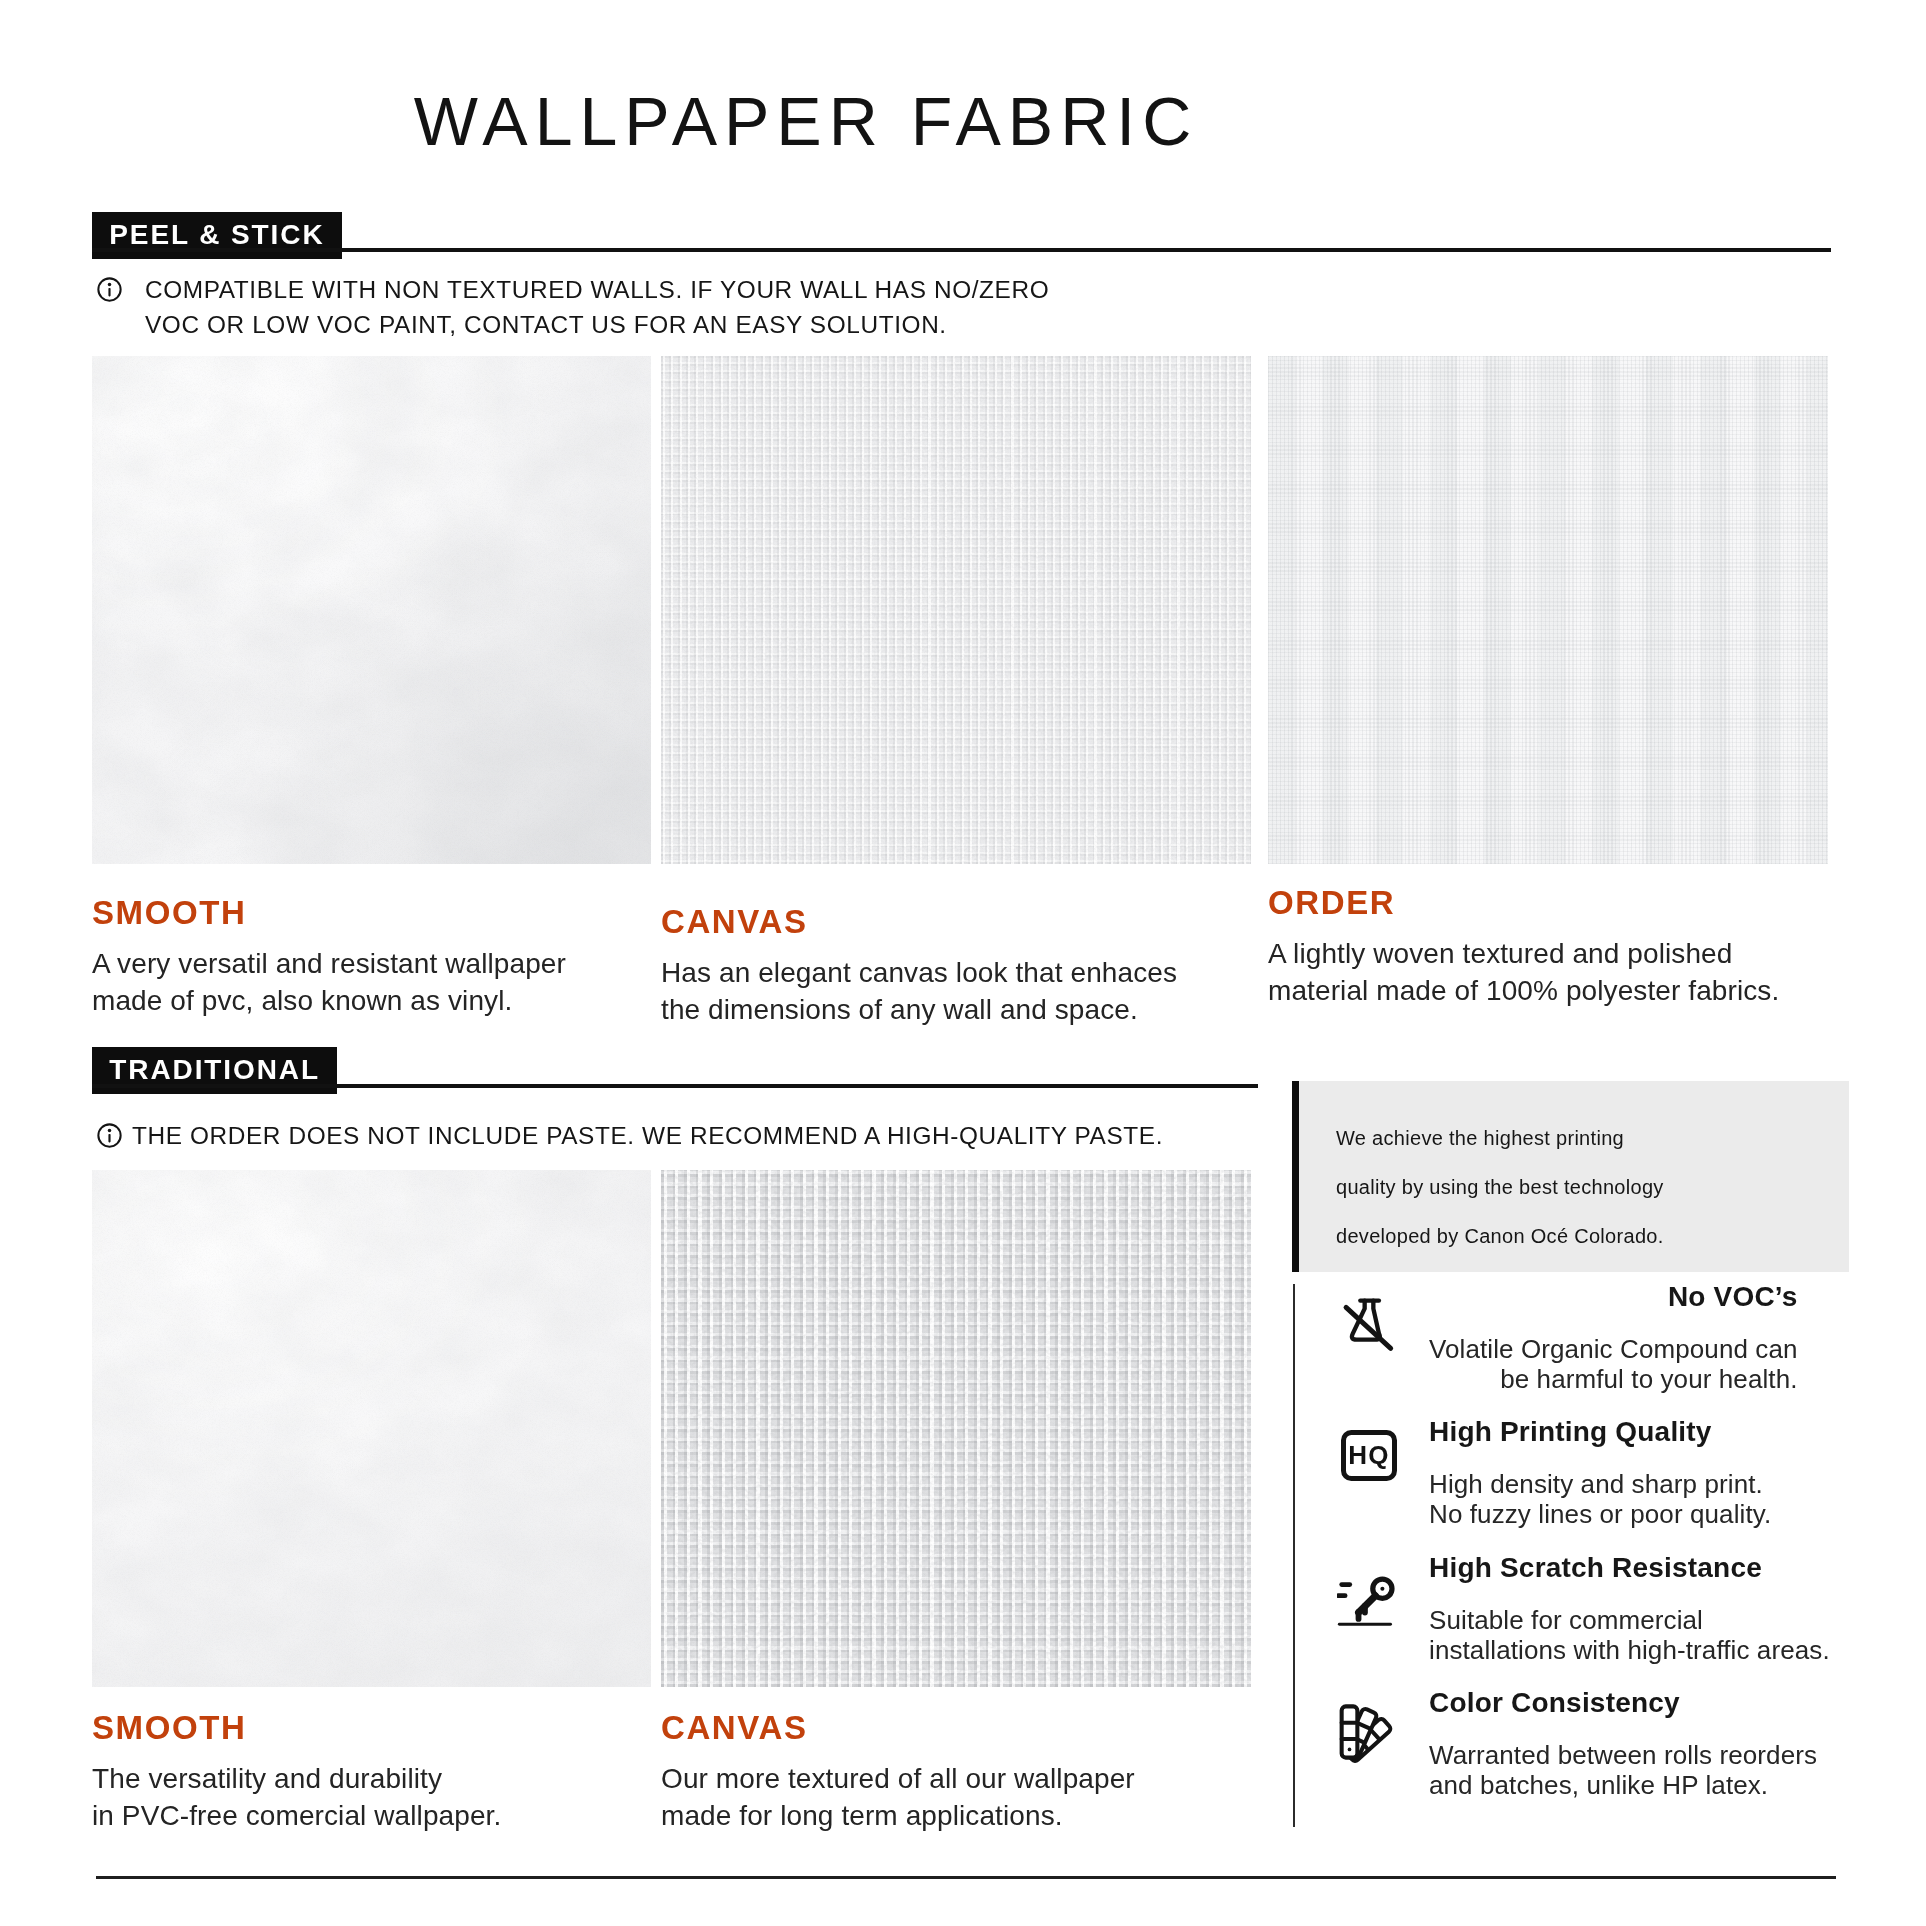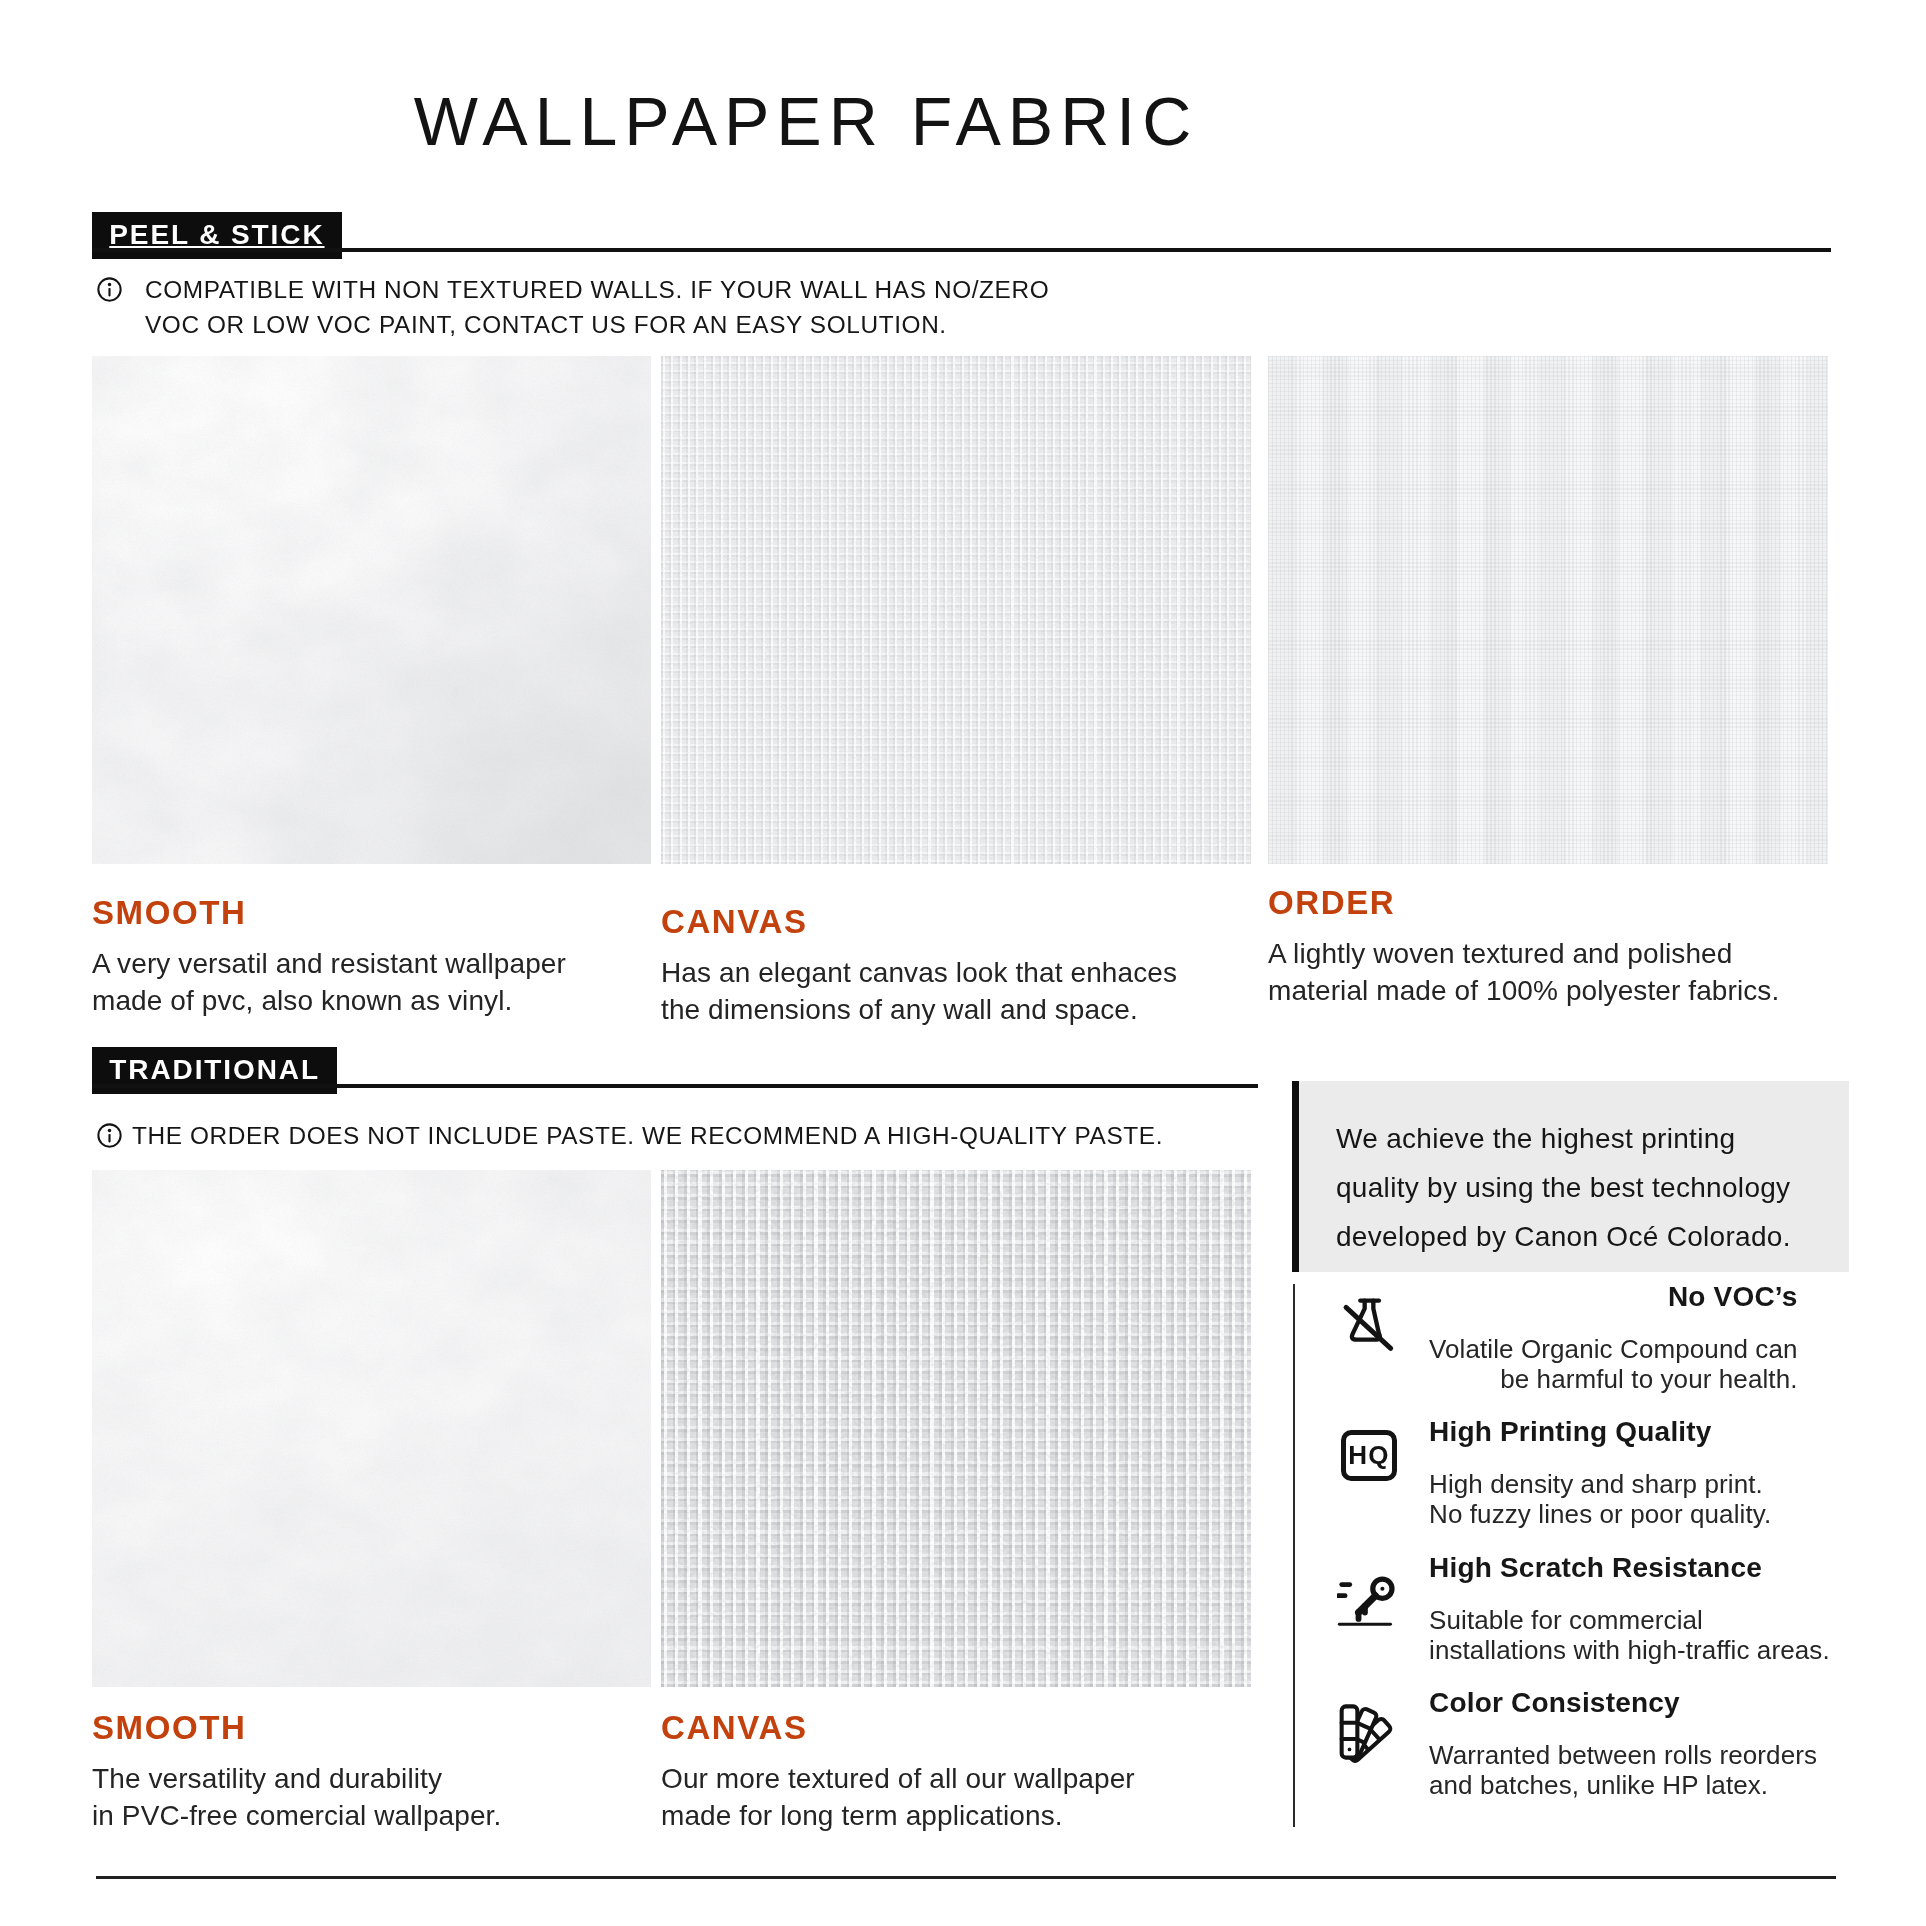--- a/index.html
+++ b/index.html
@@ -11,21 +11,21 @@
   .title{
     position:absolute;left:806px;top:82px;transform:translateX(-50%);
     font-size:68px;font-weight:400;letter-spacing:7px;color:#131313;white-space:nowrap;
   }
   
   .band-label{
     position:absolute;background:#0d0d0d;color:#ffffff;
     font-size:28px;font-weight:700;letter-spacing:1.9px;
     padding:7px 17.3px 8.3px 17.3px;white-space:nowrap;
   }
-  #label-peel{left:92px;top:212px;text-decoration:underline;}
+  #label-peel{left:92px;top:212px;}
   #label-trad{left:92px;top:1047px;}
   .rule{position:absolute;background:#111111;}
   #rule-peel{left:92px;top:248px;width:1739px;height:3.9px;}
   #rule-trad{left:92px;top:1084px;width:1166px;height:3.9px;}
   #rule-bottom{left:96px;top:1876px;width:1740px;height:2.6px;background:#1f1f1f;}
   
   .note{position:absolute;display:flex;align-items:flex-start;gap:9px;}
   #note-peel{left:96px;top:272px;gap:22px;}
   #note-trad{left:96px;top:1118px;}
   .note .txt{font-size:24.4px;letter-spacing:0.6px;line-height:35px;color:#161616;}
@@ -66,21 +66,21 @@
   #txt-ps-canvas{left:661px;top:903px;width:597px;}
   #txt-ps-fabric{left:1268px;top:884px;width:584px;}
   #txt-tr-smooth{left:92px;top:1709px;width:565px;}
   #txt-tr-canvas{left:661px;top:1709px;width:597px;}
   .type-name{font-size:33px;font-weight:700;letter-spacing:1.6px;color:#c2410c;}
   .type-desc{margin-top:13px;font-size:28px;line-height:37px;color:#242424;letter-spacing:0.1px;}
   
   .quality-box{
     position:absolute;left:1292px;top:1081px;width:557px;height:191px;box-sizing:border-box;
     background:#ebebeb;border-left:7.7px solid #0d0d0d;
-    padding:33px 19px 0 37px;font-size:28px;line-height:49px;color:#161616;letter-spacing:0.3px;
+    padding:33px 19px 0 37px;font-size:20px;line-height:49px;color:#161616;letter-spacing:0.3px;
   }
   .features-rail{position:absolute;left:1293px;top:1284px;width:1.9px;height:543px;background:#2b2b2b;}
   .feature{position:absolute;left:1337px;display:flex;align-items:flex-start;gap:28px;width:565px;}
   #feature-0{top:1281px;text-align:right;}
   #feature-1{top:1416px;}
   #feature-2{top:1552px;}
   #feature-3{top:1687px;}
   .f-icon{flex:0 0 64px;width:64px;display:flex;justify-content:center;margin-top:14px;}
   .f-title{font-size:28px;font-weight:700;color:#171717;letter-spacing:0.2px;}
   .f-desc{margin-top:21px;font-size:26px;line-height:30px;color:#262626;letter-spacing:0.1px;}

